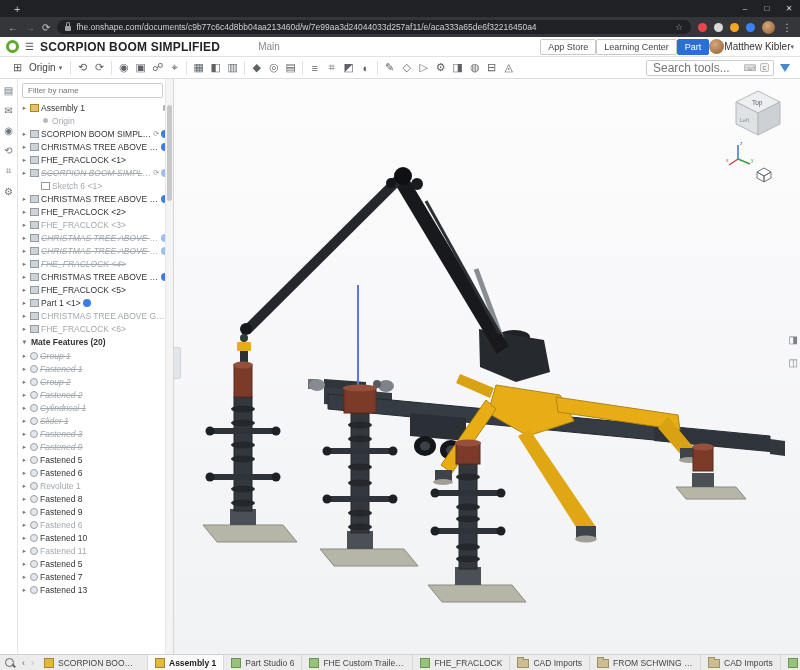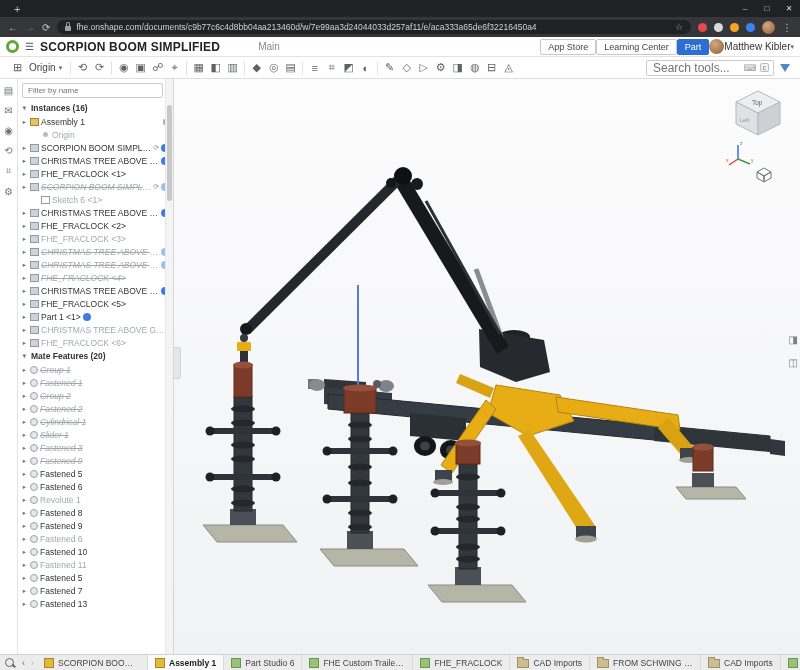--- a/index.html
+++ b/index.html
@@ -204,24 +204,20 @@
       <span class="sicon">⟲</span>
       <span class="sicon">⌗</span>
       <span class="sicon">⚙</span>
     </div>
 
   <div id="panel">
     <div id="filterwrap">
       <input placeholder="Filter by name" style="">
     </div>
     <div id="tree">
-        <div class="shead">
-          <span class="chev">▾</span>
-          <span>Instances (16)</span>
-        </div>
         <div class="trow normal">
           <span class="chev">▸</span>
           <span class="node-icon assembly"></span>
           <span class="lbl">Assembly 1</span>
           <span class="dlic push">▦</span>
         </div>
         <div class="trow hidden ind">
           <span class="chev"></span>
           <span class="node-icon origin"></span>
           <span class="lbl">Origin</span>

